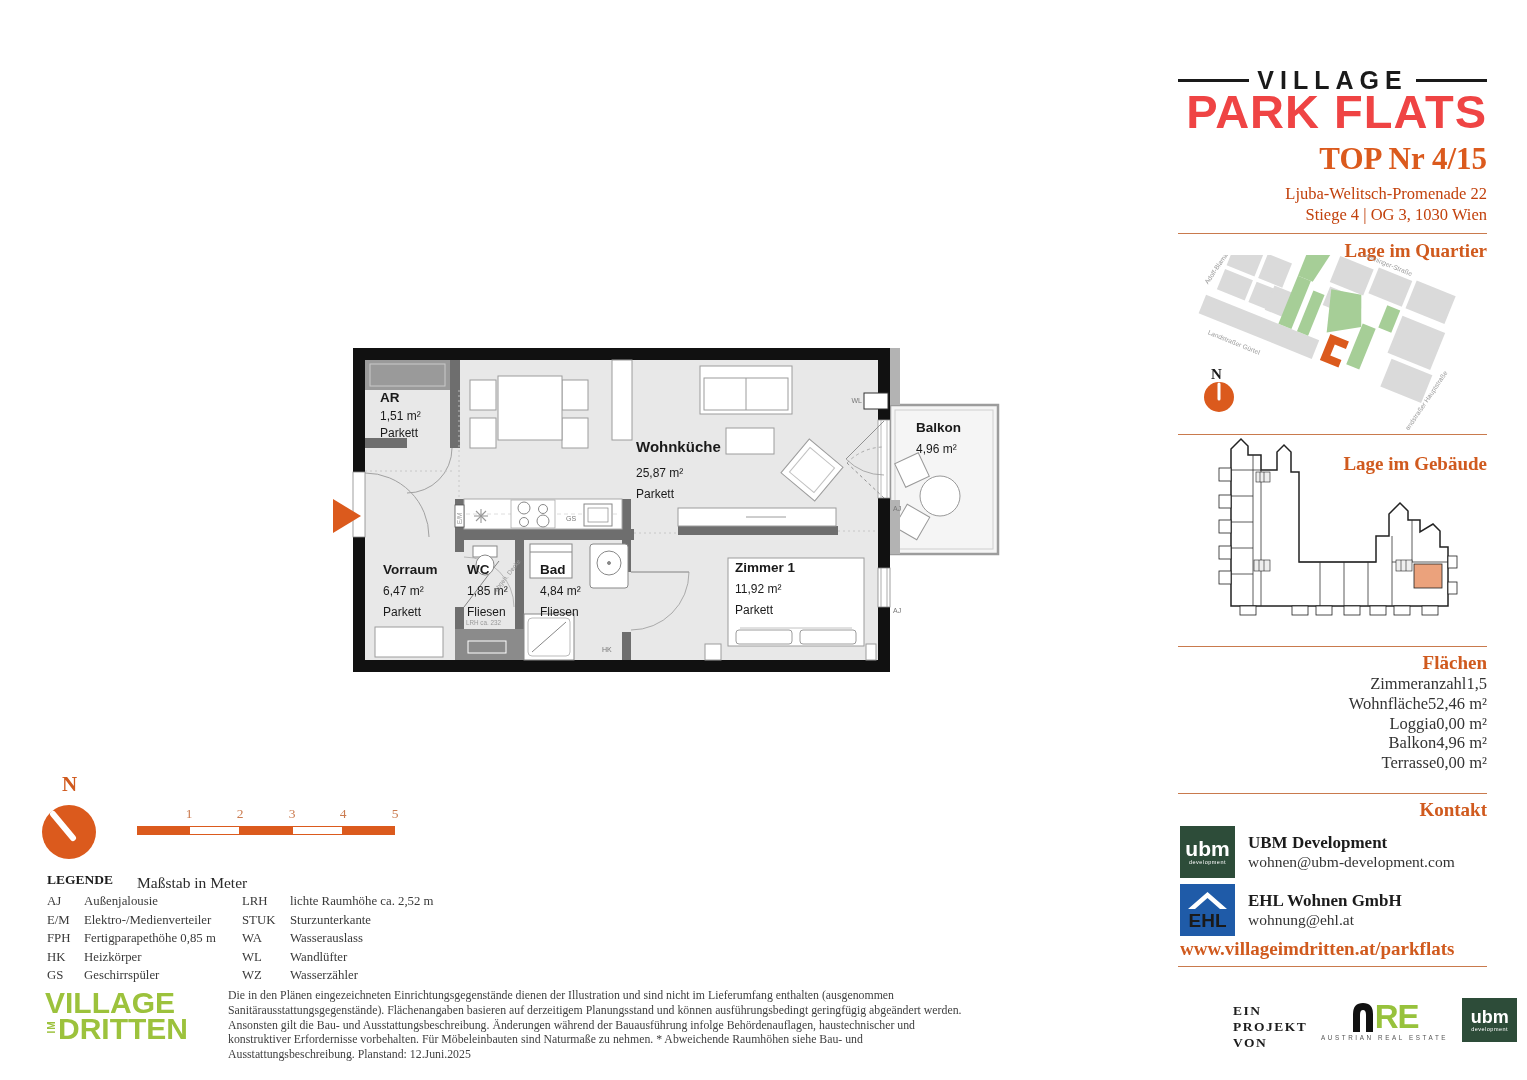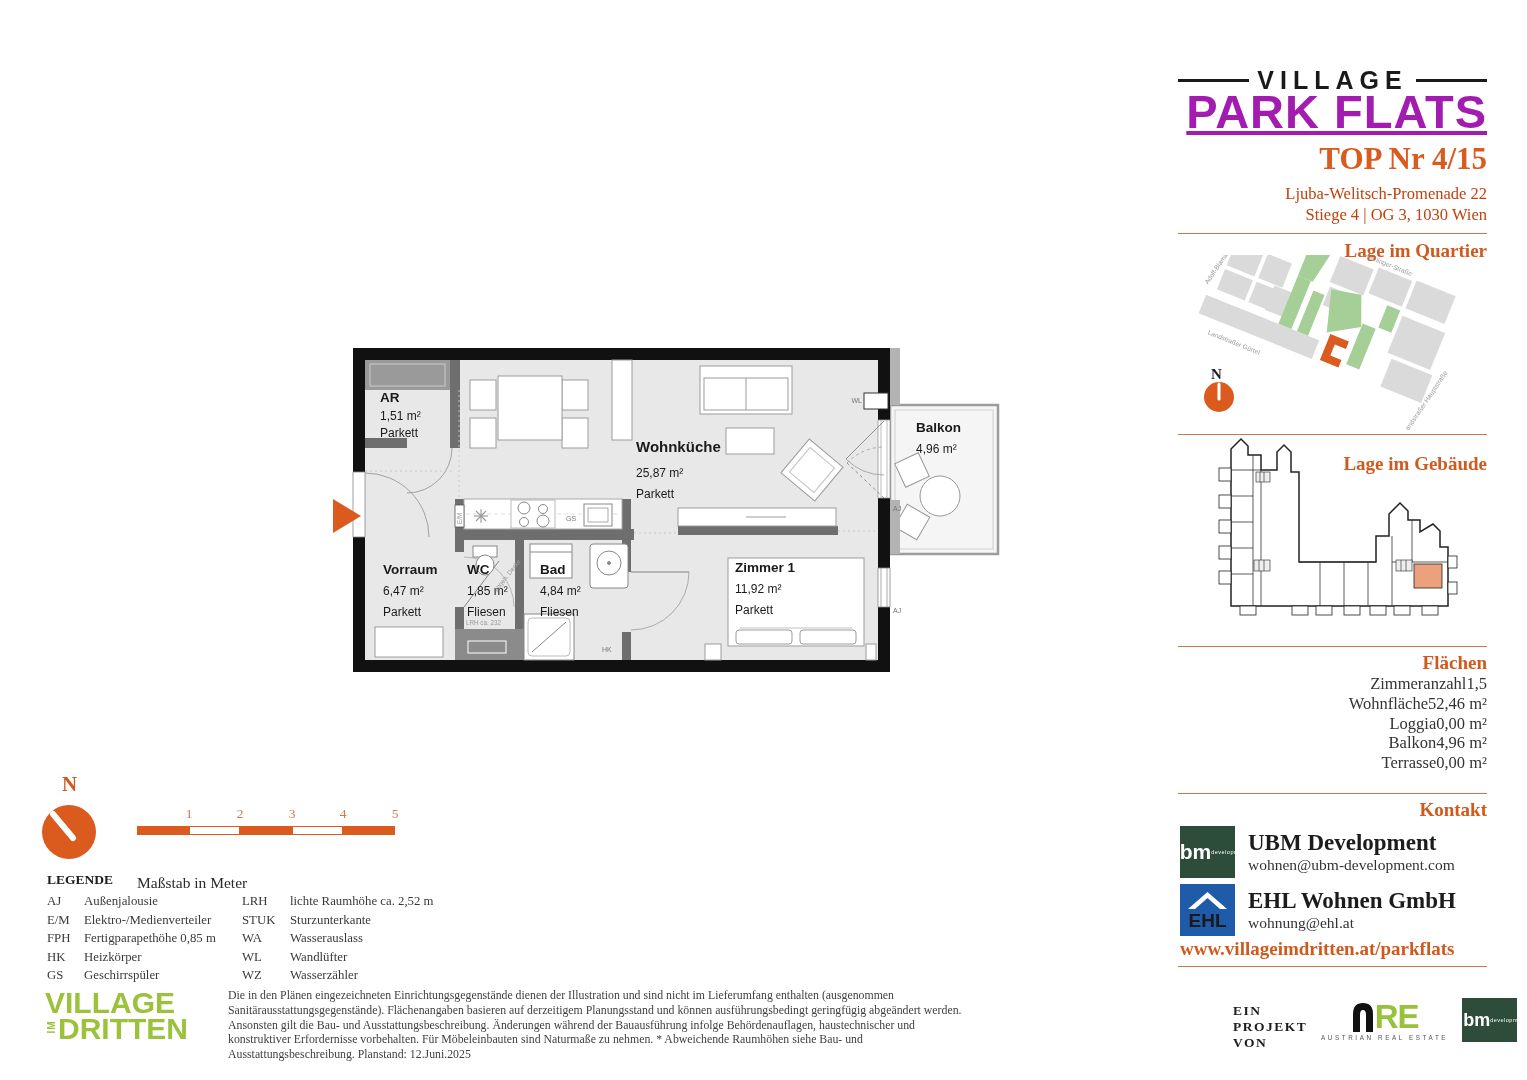--- a/index.html
+++ b/index.html
@@ -5,38 +5,38 @@
   html,body{margin:0;padding:0;background:#ffffff;}
   .page{position:relative;width:1527px;height:1080px;background:#fff;overflow:hidden;
         font-family:"Liberation Serif",serif;color:#222;}
   .abs{position:absolute;}
   .brandrow{position:absolute;left:1178px;top:66px;width:309px;display:flex;align-items:center;}
   .brandrow .bline{flex:1;height:3px;background:#1a1a1a;}
   .brandrow .bword{font-family:"Liberation Sans",sans-serif;font-weight:900;font-size:25px;
                    letter-spacing:6px;color:#1a1a1a;padding:0 8px;}
   .parkflats{position:absolute;left:1178px;top:84px;width:309px;text-align:right;
              font-family:"Liberation Sans",sans-serif;font-weight:900;font-size:47px;
-             letter-spacing:1px;color:#a21caf;text-decoration:underline;}
+             letter-spacing:1px;color:#ef4444;}
   .topnr{position:absolute;left:1178px;top:141px;width:309px;text-align:right;
          font-weight:700;font-size:31px;color:#DB5A1D;}
   .addr{position:absolute;left:1178px;top:183px;width:309px;text-align:right;
         font-size:16.5px;line-height:21px;color:#c2410c;}
   .hr-o{position:absolute;left:1178px;width:309px;height:0;border-top:1.5px solid #C97A4D;}
   .sect{position:absolute;left:1178px;width:309px;text-align:right;
         font-weight:700;font-size:19px;color:#D05A1E;}
   .ftable{position:absolute;left:1180px;top:674px;width:307px;font-size:16.5px;color:#333;}
   .ftable .frow{display:flex;justify-content:flex-end;line-height:19.8px;}
   .kblock{position:absolute;left:1180px;width:307px;display:flex;align-items:center;}
-  .klogo{width:55px;height:52px;flex:0 0 55px;display:flex;flex-direction:row;
+  .klogo{width:55px;height:52px;flex:0 0 55px;display:flex;flex-direction:column;
          align-items:center;justify-content:center;}
   .ubm-sq{background:#2D4C39;color:#fff;font-family:"Liberation Sans",sans-serif;}
   .ubm-sq .u1{font-size:21px;font-weight:700;line-height:20px;}
   .ubm-sq .u2{font-size:5.5px;letter-spacing:.5px;}
   .ktext{margin-left:13px;}
-  .kname{font-weight:700;font-size:23px;color:#1c1c1c;}
+  .kname{font-weight:700;font-size:17px;color:#1c1c1c;}
   .kmail{font-size:15.5px;color:#333;}
   .weburl{position:absolute;left:1180px;top:938px;width:307px;font-weight:700;
           font-size:19px;color:#D05A1E;}
   
   .vlogo{position:absolute;left:45px;top:990px;color:#9CC23C;font-family:"Liberation Sans",sans-serif;
          font-weight:900;line-height:26px;}
   .vlogo .l1{font-size:30px;letter-spacing:0px;}
   .vlogo .l2{font-size:30px;display:flex;align-items:flex-end;}
   .vlogo .im{font-size:10px;font-weight:900;transform:rotate(-90deg) translate(2px,0);
              transform-origin:center;width:13px;letter-spacing:1px;}

